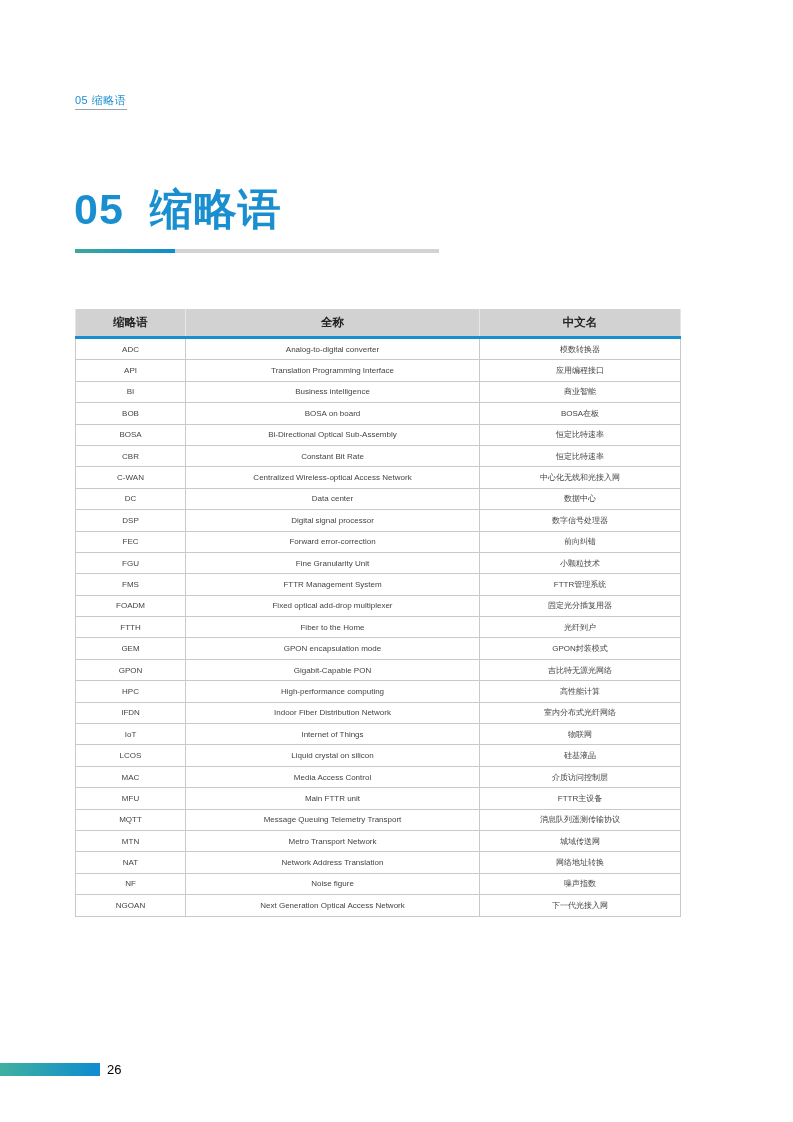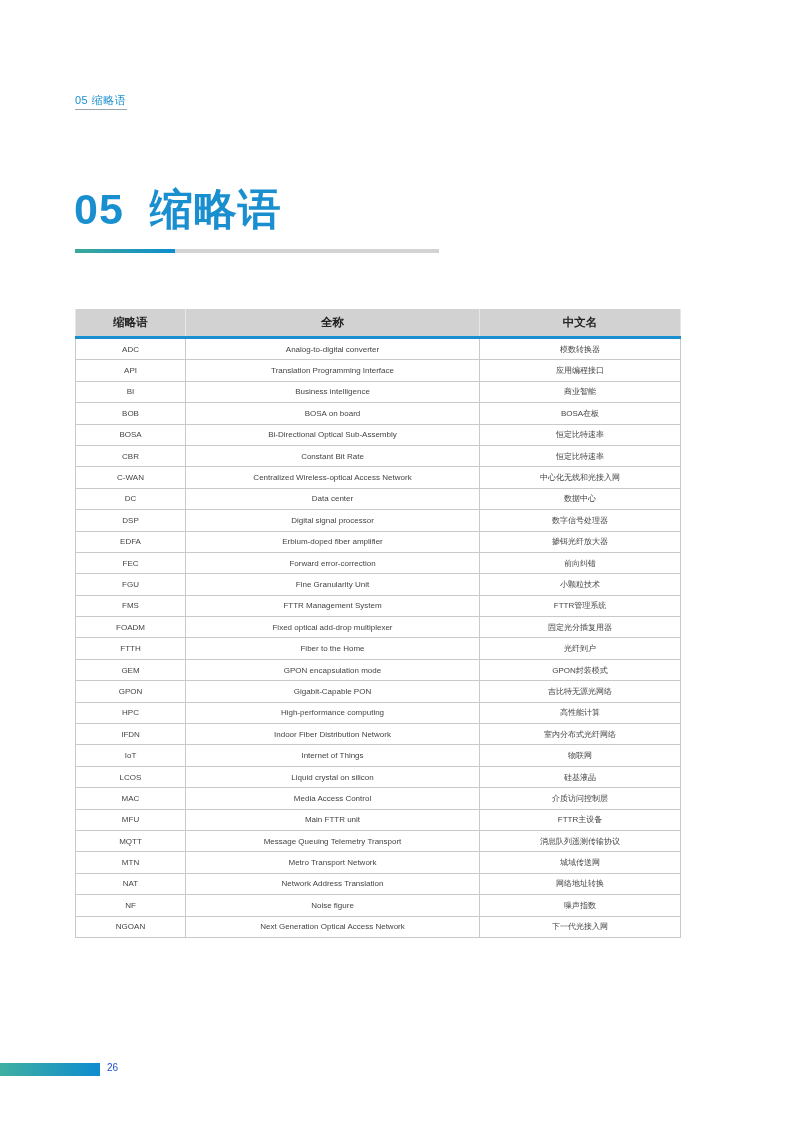--- a/index.html
+++ b/index.html
@@ -40,21 +40,21 @@
     white-space:nowrap; overflow:hidden;
   }
   col.c1 { width:110px; }
   col.c2 { width:294px; }
   col.c3 { width:201px; }
   .footer-bar {
     position:absolute; left:0; top:1063px; width:100px; height:13px;
     background:linear-gradient(to right, #3fb0a0, #0e8ccf);
   }
   .page-number {
-    position:absolute; left:107px; top:1062px; font-size:10px; color:#1d4ed8;
+    position:absolute; left:107px; top:1062px; font-size:13px; color:#000000;
   }
 </style>
 </head>
 <body>
 
 <div class="running-head">05  缩略语</div>
 <div class="running-head-rule"></div>
 
 <div class="page-title">
   <span class="num">05</span><span>缩略语</span>
@@ -116,25 +116,20 @@
         <td>DC</td>
         <td>Data center</td>
         <td>数据中心</td>
       </tr>
       <tr>
         <td>DSP</td>
         <td>Digital signal processor</td>
         <td>数字信号处理器</td>
       </tr>
       <tr>
-        <td>EDFA</td>
-        <td>Erbium-doped fiber amplifier</td>
-        <td>掺铒光纤放大器</td>
-      </tr>
-      <tr>
         <td>FEC</td>
         <td>Forward error-correction</td>
         <td>前向纠错</td>
       </tr>
       <tr>
         <td>FGU</td>
         <td>Fine Granularity Unit</td>
         <td>小颗粒技术</td>
       </tr>
       <tr>

